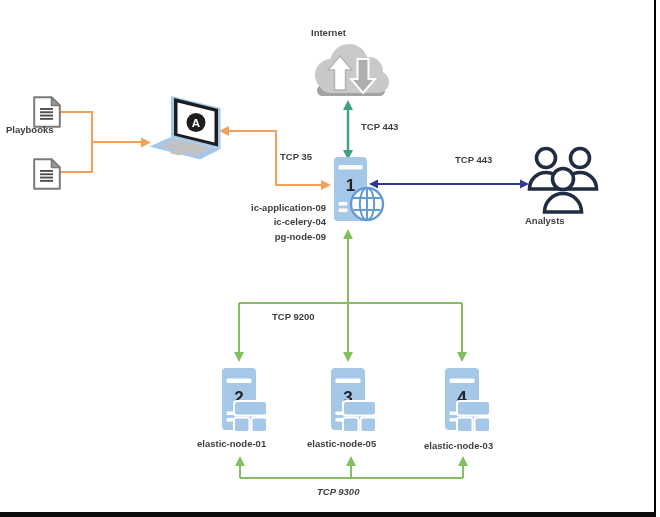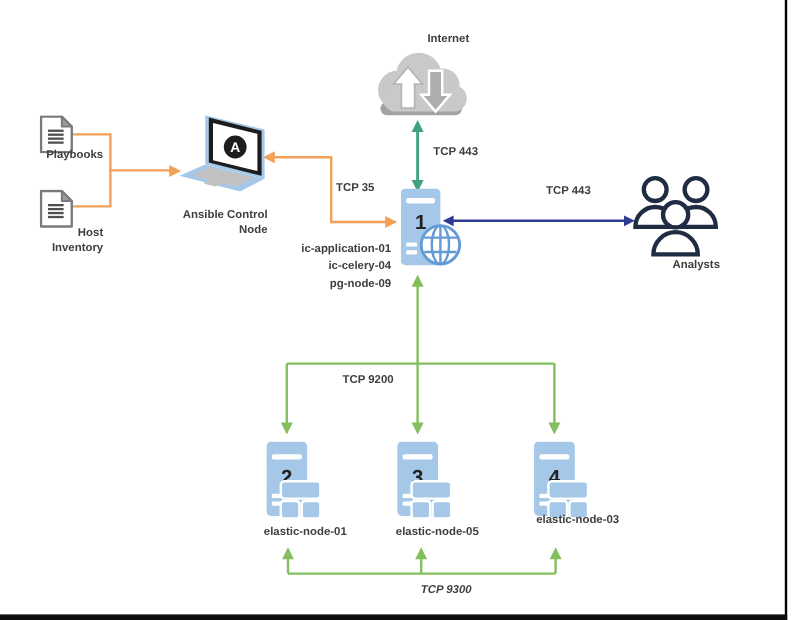--- a/index.html
+++ b/index.html
@@ -1,20 +1,20 @@
 <!DOCTYPE html>
 <html style="--orange: #f2a05a; --teal: #3fa17f; --green: #84be5e; --navy: #2e3b94; --node-blue: #a6c8e8; --globe-blue: #649bd4; --people: #1f2c42; --cloud: #c9c9c9; --ink: #3e3e3e;"><head>
 <meta charset="utf-8">
 <style>
   html,body{margin:0;padding:0;}
   body{font-family:"Liberation Sans",sans-serif;background:#fff;}
   #canvas{position:relative;width:660px;height:517px;background:#ffffff;overflow:hidden;}
   .abs{position:absolute;}
   .lbl{position:absolute;font-weight:bold;font-size:9.5px;color:var(--ink);line-height:11.5px;white-space:nowrap;}
-  .center{text-align:right;}
+  .center{text-align:left;}
   .right{text-align:right;}
   svg{display:block;}
   .stroke-orange{stroke:var(--orange);stroke-width:2;fill:none;}
   .fill-orange{fill:var(--orange);}
   .stroke-teal{stroke:var(--teal);stroke-width:2.4;fill:none;}
   .fill-teal{fill:var(--teal);}
   .stroke-green{stroke:var(--green);stroke-width:2;fill:none;}
   .fill-green{fill:var(--green);}
   .stroke-navy{stroke:var(--navy);stroke-width:2.2;fill:none;}
   .fill-navy{fill:var(--navy);}
@@ -179,40 +179,32 @@
       <path d="M17.5,68 A18.5,18.5 0 0 1 54.5,68 Z"></path>
     </g>
   </svg>
 
   <div class="lbl center" style="left:311px;top:27px;width:80px;">Internet</div>
   <div class="lbl" style="left:361px;top:121px;">TCP 443</div>
   <div class="lbl" style="left:280px;top:151px;">TCP 35</div>
   <div class="lbl" style="left:455px;top:154px;">TCP 443</div>
 
   <div class="lbl center" style="left:6px;top:124px;width:80px;">Playbooks</div>
-  <div class="lbl center" style="left:6px;top:189px;width:80px;">
-    <div>Host</div>
-    <div>Inventory</div>
-  </div>
-  <div class="lbl center" style="left:143px;top:174px;width:80px;">
-    <div>Ansible Control</div>
-    <div>Node</div>
-  </div>
 
   <div class="lbl right hostnames" style="left:208px;top:201px;width:118px;">
-    <div>ic-application-01</div>
+    <div>ic-application-09</div>
     <div>ic-celery-04</div>
     <div>pg-node-09</div>
   </div>
 
   <div class="lbl center" style="left:525px;top:215px;width:75px;">Analysts</div>
 
   <div class="lbl center" style="left:272px;top:311px;width:56px;">TCP 9200</div>
   <div class="lbl center" style="left:317px;top:486px;width:76px;font-style:italic;">TCP 9300</div>
 
   <div class="lbl center" style="left:197px;top:438px;width:92px;">elastic-node-01</div>
   <div class="lbl center" style="left:307px;top:438px;width:92px;">elastic-node-05</div>
-  <div class="lbl center" style="left:424px;top:428px;width:92px;">elastic-node-03</div>
+  <div class="lbl center" style="left:424px;top:440px;width:92px;">elastic-node-03</div>
 
   <div class="abs" id="edge-right"></div>
   <div class="abs" id="edge-bottom"></div>
 
 </div>
 
 </body></html>

